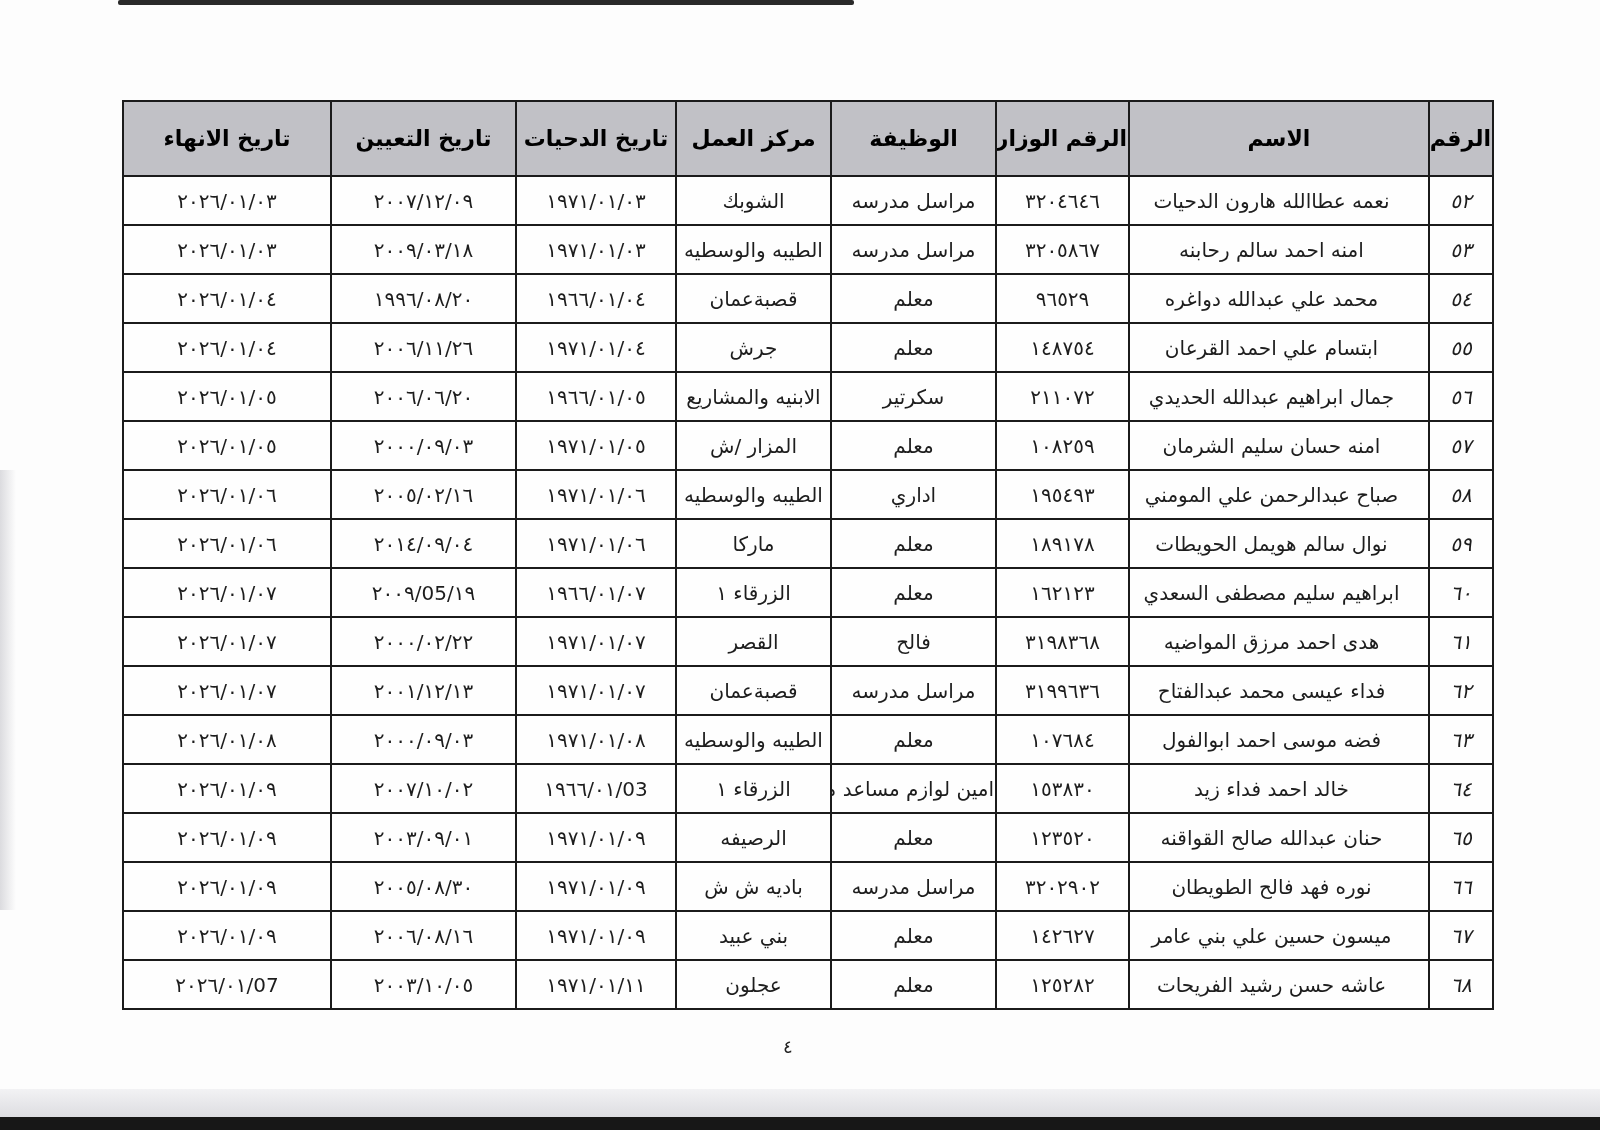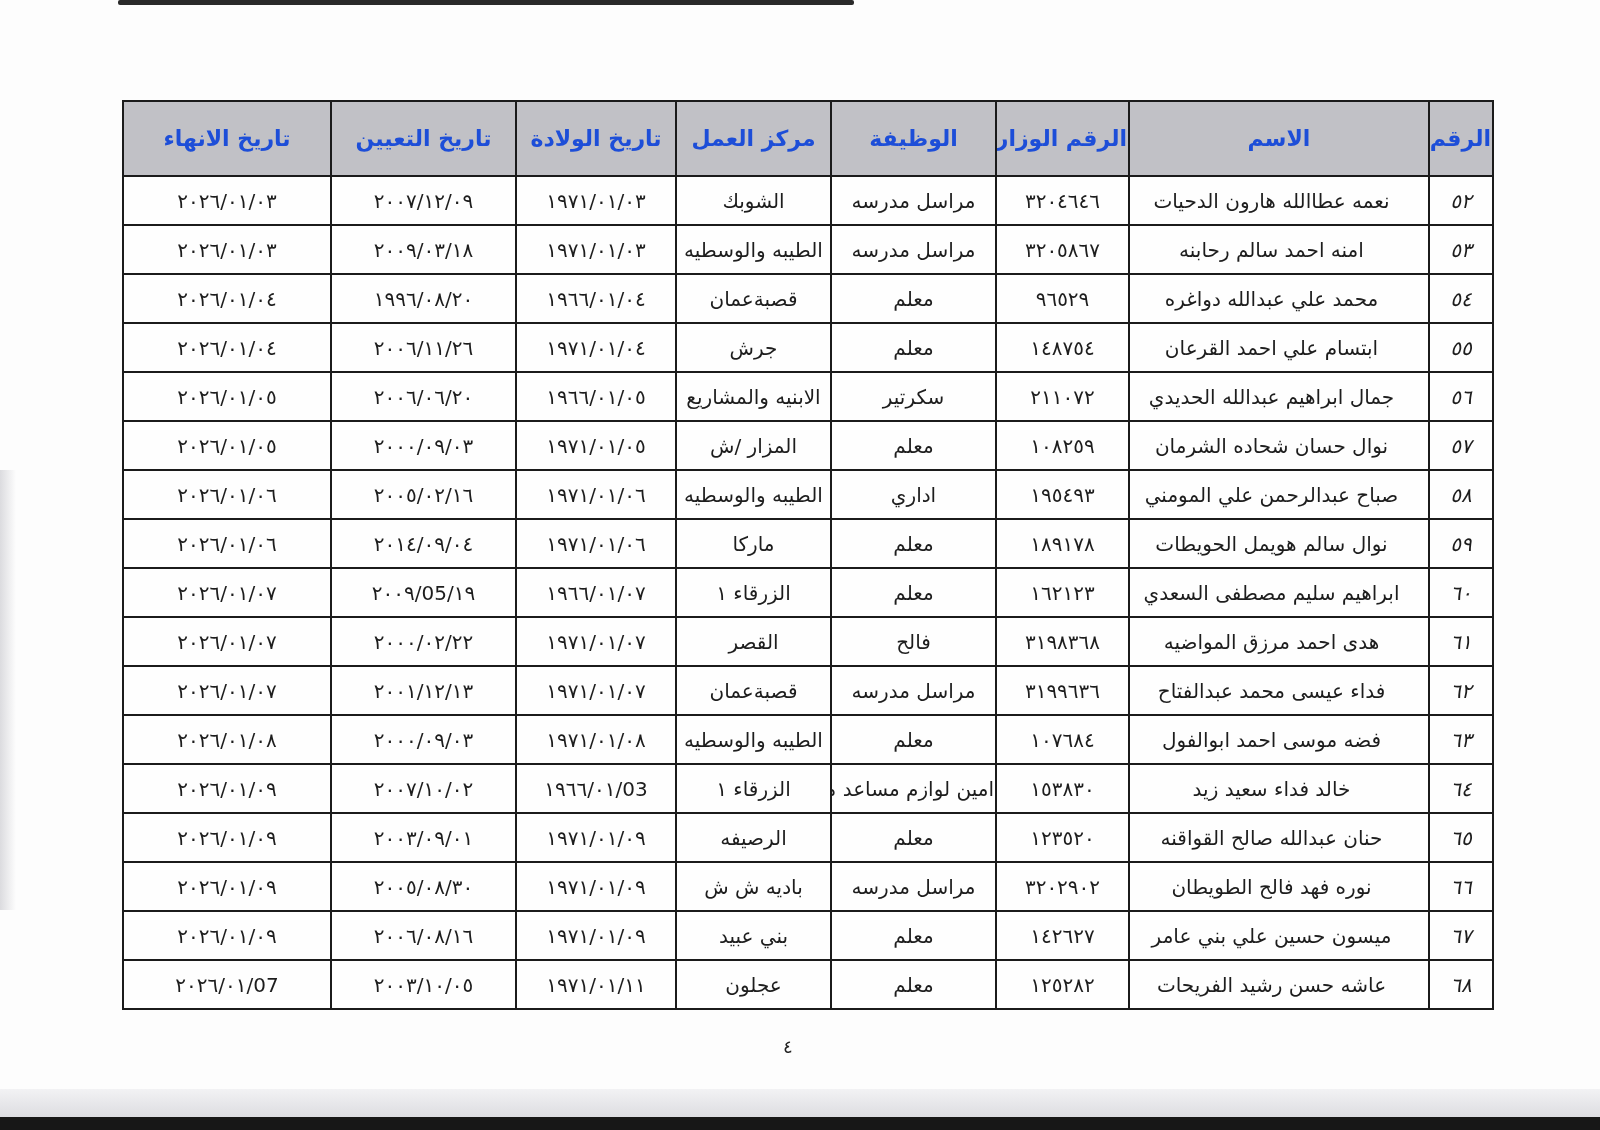--- a/index.html
+++ b/index.html
@@ -56,21 +56,21 @@
     border: 2px solid #1b1b1b;
     overflow: hidden;
     white-space: nowrap;
   }
   table.roster thead th {
     background: #c1c1c6;
     height: 71px;
     font-weight: bold;
     font-size: 22px;
     text-align: center;
-    color: #1d4ed8;
+    color: #000000;
     margin-left: 8px;
   }
   table.roster tbody td {
     height: 45px;
     font-size: 20px;
     text-align: center;
     background: #fefefe;
   }
   td.col-name {
     text-align: right;
@@ -108,21 +108,21 @@
     <col style="width:185px">
     <col style="width:208px">
   </colgroup>
   <thead>
     <tr>
       <th>الرقم</th>
       <th>الاسم</th>
       <th>الرقم الوزاري</th>
       <th>الوظيفة</th>
       <th>مركز العمل</th>
-      <th>تاريخ الولادة</th>
+      <th>تاريخ الدحيات</th>
       <th>تاريخ التعيين</th>
       <th>تاريخ الانهاء</th>
     </tr>
   </thead>
   <tbody>
       <tr>
         <td class="col-number">٥٢</td>
         <td class="col-name">نعمه عطاالله هارون الدحيات</td>
         <td class="col-ministry-number">٣٢٠٤٦٤٦</td>
         <td class="col-job">مراسل مدرسه</td>
@@ -166,21 +166,21 @@
         <td class="col-name">جمال ابراهيم عبدالله الحديدي</td>
         <td class="col-ministry-number">٢١١٠٧٢</td>
         <td class="col-job">سكرتير</td>
         <td class="col-work-center">الابنيه والمشاريع</td>
         <td class="col-birth-date">١٩٦٦/٠١/٠٥</td>
         <td class="col-appointment-date">٢٠٠٦/٠٦/٢٠</td>
         <td class="col-end-date">٢٠٢٦/٠١/٠٥</td>
       </tr>
       <tr>
         <td class="col-number">٥٧</td>
-        <td class="col-name">نوال حسان شحاده الشرمان</td>
+        <td class="col-name">امنه حسان سليم الشرمان</td>
         <td class="col-ministry-number">١٠٨٢٥٩</td>
         <td class="col-job">معلم</td>
         <td class="col-work-center">المزار /ش</td>
         <td class="col-birth-date">١٩٧١/٠١/٠٥</td>
         <td class="col-appointment-date">٢٠٠٠/٠٩/٠٣</td>
         <td class="col-end-date">٢٠٢٦/٠١/٠٥</td>
       </tr>
       <tr>
         <td class="col-number">٥٨</td>
         <td class="col-name">صباح عبدالرحمن علي المومني</td>
@@ -236,21 +236,21 @@
         <td class="col-name">فضه موسى احمد ابوالفول</td>
         <td class="col-ministry-number">١٠٧٦٨٤</td>
         <td class="col-job">معلم</td>
         <td class="col-work-center">الطيبه والوسطيه</td>
         <td class="col-birth-date">١٩٧١/٠١/٠٨</td>
         <td class="col-appointment-date">٢٠٠٠/٠٩/٠٣</td>
         <td class="col-end-date">٢٠٢٦/٠١/٠٨</td>
       </tr>
       <tr>
         <td class="col-number">٦٤</td>
-        <td class="col-name">خالد فداء سعيد زيد</td>
+        <td class="col-name">خالد احمد فداء زيد</td>
         <td class="col-ministry-number">١٥٣٨٣٠</td>
         <td class="col-job small-text">امين لوازم مساعد مدرسة</td>
         <td class="col-work-center">الزرقاء ١</td>
         <td class="col-birth-date">١٩٦٦/٠١/03</td>
         <td class="col-appointment-date">٢٠٠٧/١٠/٠٢</td>
         <td class="col-end-date">٢٠٢٦/٠١/٠٩</td>
       </tr>
       <tr>
         <td class="col-number">٦٥</td>
         <td class="col-name">حنان عبدالله صالح القواقنه</td>

